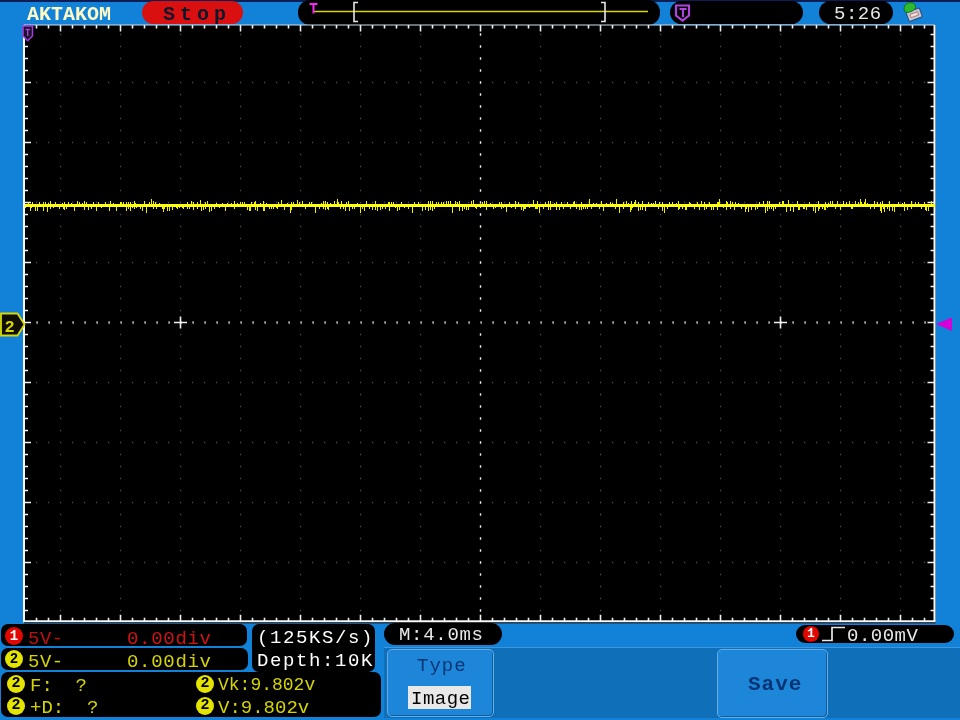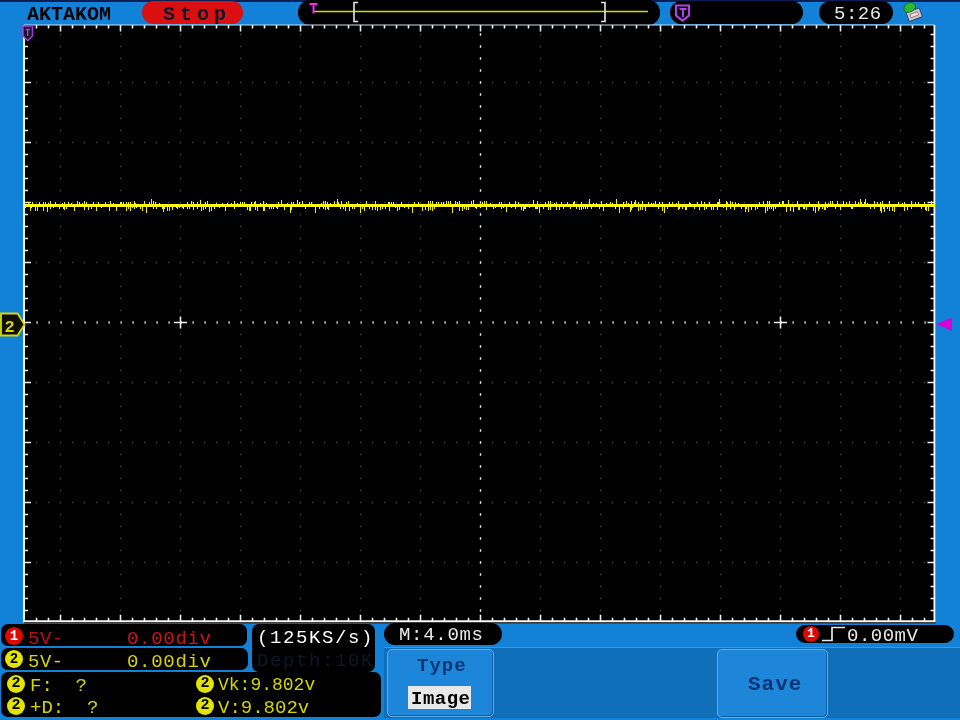--- a/index.html
+++ b/index.html
@@ -2,21 +2,21 @@
 <html><head><meta charset="utf-8"><style>
 html,body{margin:0;padding:0;width:960px;height:720px;overflow:hidden;background:#1282d8;font-family:"Liberation Mono",monospace;}
 .ab{position:absolute;}
 .pill{position:absolute;background:#000;border-radius:12px;}
 .t{position:absolute;white-space:pre;}
 .circ{position:absolute;border-radius:50%;text-align:center;}
 </style></head>
 <body>
 <div class="ab" style="left:0;top:0;width:960px;height:2px;background:#0a1e55"></div>
 
-<div class="t" style="left:27px;top:3px;font-size:20px;letter-spacing:0px;color:#000000;font-weight:bold">AKTAKOM</div>
+<div class="t" style="left:27px;top:3px;font-size:20px;letter-spacing:0px;color:#fef9c3;font-weight:bold">AKTAKOM</div>
 <div class="ab" style="left:142px;top:1px;width:101px;height:23px;background:#da1010;border-radius:12px;"></div>
 <div class="t" style="left:163px;top:3px;font-size:20px;letter-spacing:5px;color:#0f172a;font-weight:bold">Stop</div>
 
 <div class="pill" style="left:298px;top:0px;width:362px;height:25px;"></div>
 <svg class="ab" style="left:298px;top:0" width="362" height="25" viewBox="0 0 362 25">
   <path d="M15,11.5H350" stroke="#d8d800" stroke-width="1.6"></path>
   <path d="M11.5,4h8M15.5,4v9.5" stroke="#f828f8" stroke-width="2"></path>
   <path d="M60,2.5h-4v19h4M303,2.5h4v19h-4" stroke="#e8e8e8" stroke-width="1.6" fill="none"></path>
 </svg>
 
@@ -67,21 +67,21 @@
 <div class="t" style="left:28px;top:628px;font-size:19px;letter-spacing:0.5px;color:#bc1010">5V-</div>
 <div class="t" style="left:127px;top:628px;font-size:19px;letter-spacing:0.7px;color:#d01414">0.00div</div>
 
 <div class="pill" style="left:1px;top:648px;width:247px;height:22px;border-radius:7px"></div>
 <div class="circ" style="left:5px;top:650px;width:18px;height:18px;background:#e4e400;color:#000;font-size:14px;font-weight:bold;line-height:18px">2</div>
 <div class="t" style="left:28px;top:651px;font-size:19px;letter-spacing:0.5px;color:#d4d400">5V-</div>
 <div class="t" style="left:127px;top:651px;font-size:19px;letter-spacing:0.7px;color:#d4d400">0.00div</div>
 
 <div class="pill" style="left:252px;top:624px;width:123px;height:48px;border-radius:7px"></div>
 <div class="t" style="left:257px;top:627px;font-size:19px;letter-spacing:1.6px;color:#ffffff">(125KS/s)</div>
-<div class="t" style="left:257px;top:650px;font-size:19px;letter-spacing:1.6px;color:#0f172a">Depth:10K</div>
+<div class="t" style="left:257px;top:650px;font-size:19px;letter-spacing:1.6px;color:#ffffff">Depth:10K</div>
 
 <div class="pill" style="left:1px;top:672px;width:380px;height:45px;border-radius:7px"></div>
 <div class="circ" style="left:7px;top:675px;width:18px;height:18px;background:#e4e400;color:#000;font-size:15px;font-weight:bold;line-height:18px">2</div>
 <div class="t" style="left:30px;top:675px;font-size:19px;color:#d4d400">F:  ?</div>
 <div class="circ" style="left:196px;top:675px;width:18px;height:18px;background:#e4e400;color:#000;font-size:15px;font-weight:bold;line-height:18px">2</div>
 <div class="t" style="left:218px;top:675px;font-size:18px;color:#d4d400">Vk:9.802v</div>
 <div class="circ" style="left:7px;top:697px;width:18px;height:18px;background:#e4e400;color:#000;font-size:15px;font-weight:bold;line-height:18px">2</div>
 <div class="t" style="left:30px;top:697px;font-size:19px;color:#d4d400">+D:  ?</div>
 <div class="circ" style="left:196px;top:697px;width:18px;height:18px;background:#e4e400;color:#000;font-size:15px;font-weight:bold;line-height:18px">2</div>
 <div class="t" style="left:218px;top:697px;font-size:19px;color:#d4d400">V:9.802v</div>
@@ -92,18 +92,18 @@
 <div class="t" style="left:399px;top:624px;font-size:19px;letter-spacing:0.7px;color:#e8e8e8">M:4.0ms</div>
 
 <div class="pill" style="left:796px;top:625px;width:158px;height:18px;border-radius:9px"></div>
 <div class="circ" style="left:803px;top:626px;width:16px;height:16px;background:#e00800;color:#fff;font-size:13px;font-weight:bold;line-height:16px">1</div>
 <svg class="ab" style="left:821px;top:626px" width="25" height="16" viewBox="0 0 25 16">
   <path d="M1,14.5h10v-13h13" stroke="#e8e8e8" stroke-width="1.7" fill="none"></path>
 </svg>
 <div class="t" style="left:847px;top:625px;font-size:19px;letter-spacing:0.5px;color:#e8e8e8">0.00mV</div>
 
 <div class="ab" style="left:387px;top:649px;width:105px;height:66px;background:#1e86d9;border:1px solid #66ace4;border-radius:5px;box-shadow:inset -1px -1px 0 #0c5fa0"></div>
-<div class="t" style="left:417px;top:655px;font-size:19px;letter-spacing:1px;color:#063575;font-weight:bold">Type</div>
+<div class="t" style="left:417px;top:655px;font-size:19px;letter-spacing:1px;color:#063575;font-weight:normal">Type</div>
 <div class="ab" style="left:408px;top:686px;width:63px;height:23px;background:#e8e8e8"></div>
-<div class="t" style="left:411px;top:688px;font-size:19px;letter-spacing:0.5px;color:#000;font-weight:bold">Image</div>
+<div class="t" style="left:411px;top:688px;font-size:19px;letter-spacing:0.5px;color:#000;font-weight:normal">Image</div>
 
 <div class="ab" style="left:717px;top:649px;width:109px;height:67px;background:#1e86d9;border:1px solid #66ace4;border-radius:5px;box-shadow:inset -1px -1px 0 #0c5fa0"></div>
 <div class="t" style="left:748px;top:673px;font-size:21px;letter-spacing:1px;color:#063575;font-weight:bold">Save</div>
 
 </body></html>

